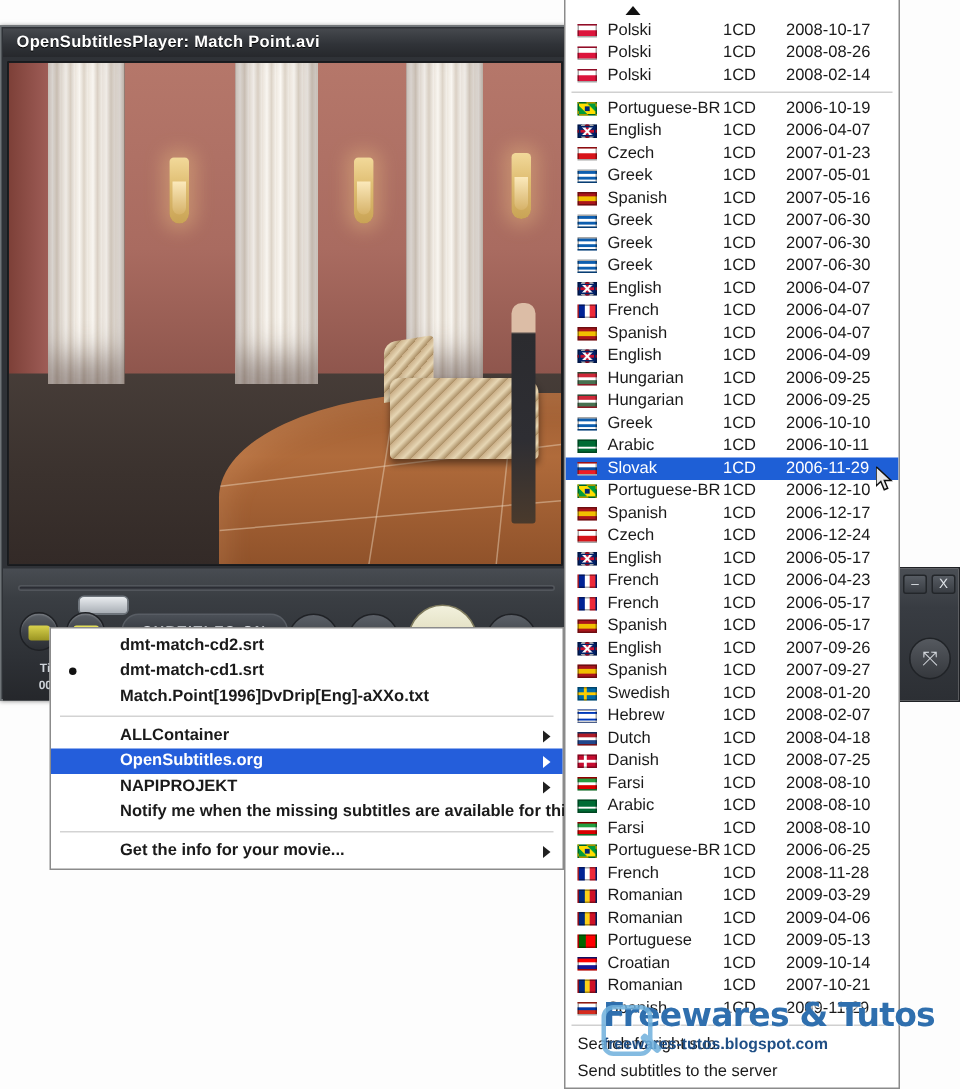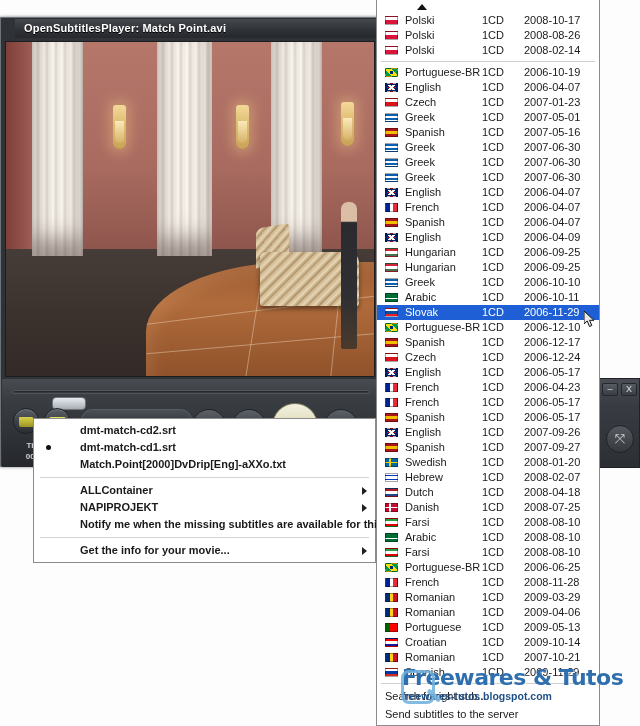--- a/index.html
+++ b/index.html
@@ -14,21 +14,21 @@
 
   
   .player-window{
     position:absolute;left:0;top:17px;width:380px;height:450px;
     background:#2f3237;
     border:1px solid #6f7478;
     box-sizing:border-box;
     box-shadow:0 0 3px rgba(0,0,0,.5);
   }
   .titlebar{
-    position:absolute;left:14px;top:1px;width:378px;height:19px;
+    position:absolute;left:1px;top:1px;width:378px;height:19px;
     background:linear-gradient(180deg,#46494e 0%,#303338 55%,#26282c 100%);
     color:#ffffff;
     font-size:11px;font-weight:bold;
     line-height:19px;
     padding-left:9px;
     box-sizing:border-box;
     letter-spacing:.2px;
     text-shadow:0 1px 0 #000;
     white-space:nowrap;overflow:hidden;
   }
@@ -257,23 +257,24 @@
 
   <div class="mini-panel">
     <div class="mini-btn mini-min">–</div>
     <div class="mini-btn mini-close">X</div>
     <div class="fs-btn">⤧</div>
   </div>
 
   <div class="ctx-menu" id="ctx-menu">
       <div class="ctx-item">dmt-match-cd2.srt</div>
       <div class="ctx-item">dmt-match-cd1.srt<span class="ctx-bullet"></span></div>
-      <div class="ctx-item">Match.Point[2000]DvDrip[Eng]-aXXo.txt</div>
+      <div class="ctx-item">Match.Point[1996]DvDrip[Eng]-aXXo.txt</div>
       <div class="ctx-sep"></div>
       <div class="ctx-item">ALLContainer<span class="arrow"></span></div>
+      <div class="ctx-item sel">OpenSubtitles.org<span class="arrow"></span></div>
       <div class="ctx-item">NAPIPROJEKT<span class="arrow"></span></div>
       <div class="ctx-item">Notify me when the missing subtitles are available for this movie</div>
       <div class="ctx-sep"></div>
       <div class="ctx-item">Get the info for your movie...<span class="arrow"></span></div>
     </div>
 
   <div class="list-menu">
     <div class="scroll-up">
       <span class="tri"></span>
     </div>

